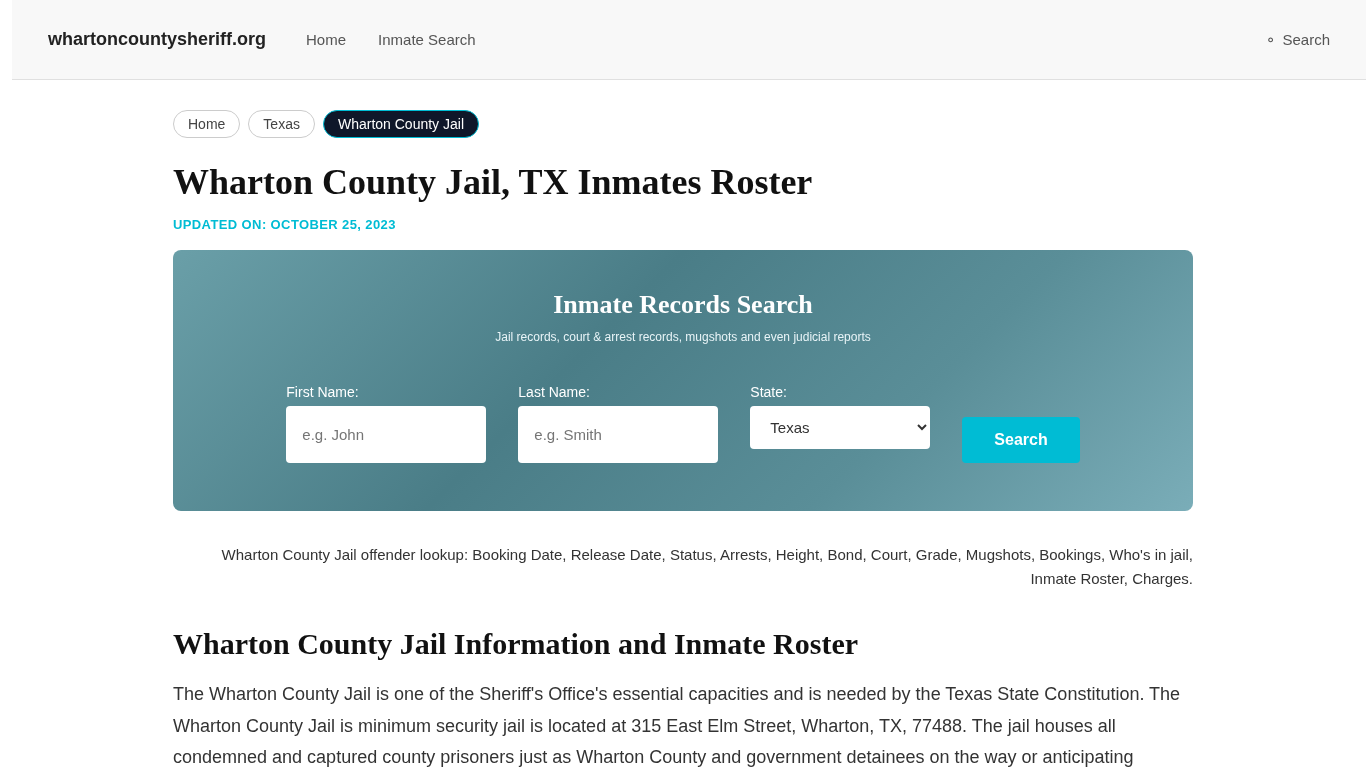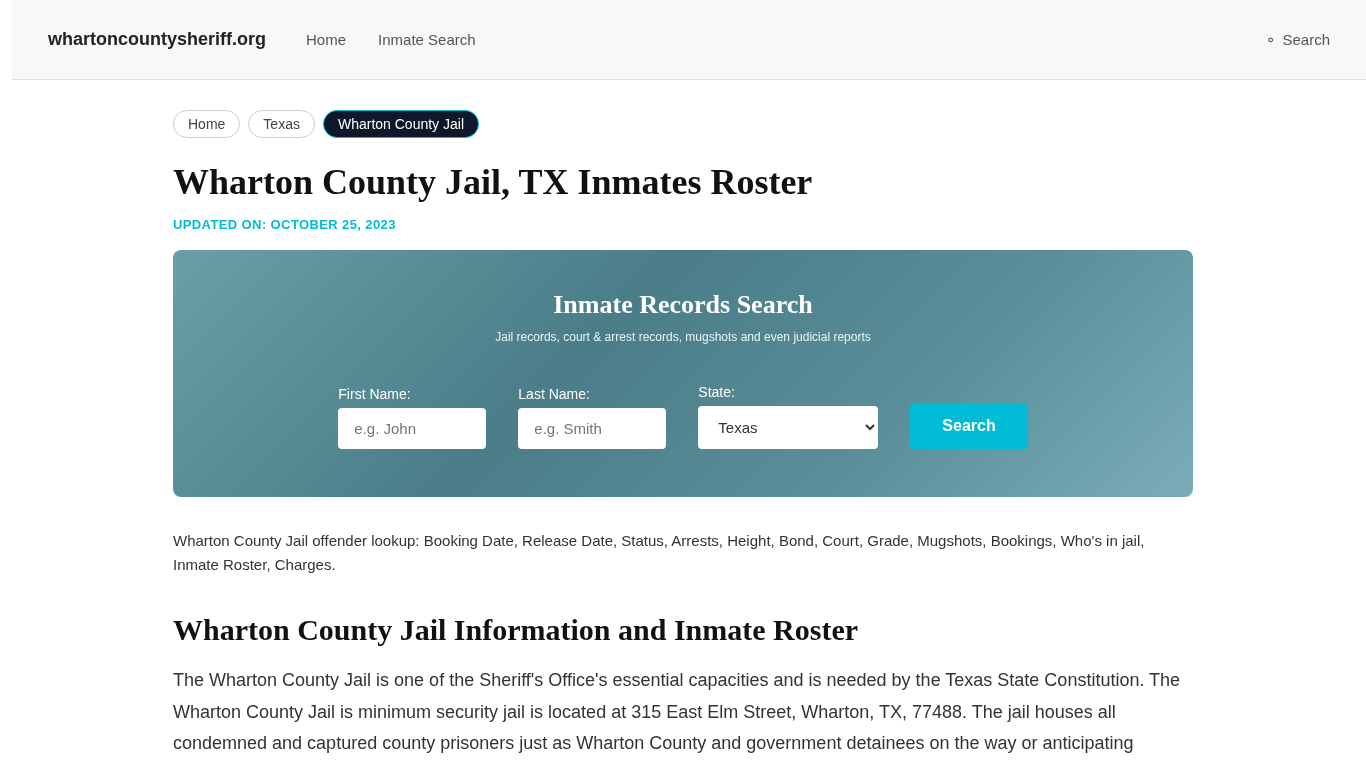--- a/index.html
+++ b/index.html
@@ -118,44 +118,44 @@
     .search-widget-subtitle {
       font-family: Arial, sans-serif;
       font-size: 12px;
       color: #e8f4f7;
       margin-bottom: 28px;
     }
     .search-form {
       display: flex;
       gap: 32px;
       justify-content: center;
-      align-items: flex-end;
+      align-items: flex-start;
       flex-wrap: wrap;
       margin-top: 40px;
     }
     .form-group {
       display: flex;
       flex-direction: column;
       gap: 6px;
       text-align: left;
     }
     .form-label {
       font-family: Arial, sans-serif;
       font-size: 14px;
       color: #fff;
     }
     .form-input {
-      padding: 12px 16px;
+      padding: 20px 16px;
       border: none;
       border-radius: 4px;
       font-size: 15px;
       font-family: Arial, sans-serif;
       color: #aaa;
       background: #fff;
-      width: 148px;
+      width: 200px;
       outline: none;
     }
     .form-select {
       padding: 12px 16px;
       border: none;
       border-radius: 4px;
       font-size: 15px;
       font-family: Arial, sans-serif;
       color: #333;
       background: #fff;
@@ -178,20 +178,21 @@
       align-self: flex-end;
     }
 
     
     .description {
       font-family: Arial, sans-serif;
       font-size: 15px;
       color: #333;
       line-height: 1.6;
       margin-bottom: 36px;
+      text-align: right;
     }
 
     
     .section-heading {
       font-family: Georgia, serif;
       font-size: 30px;
       font-weight: bold;
       color: #111;
       margin-bottom: 18px;
     }

